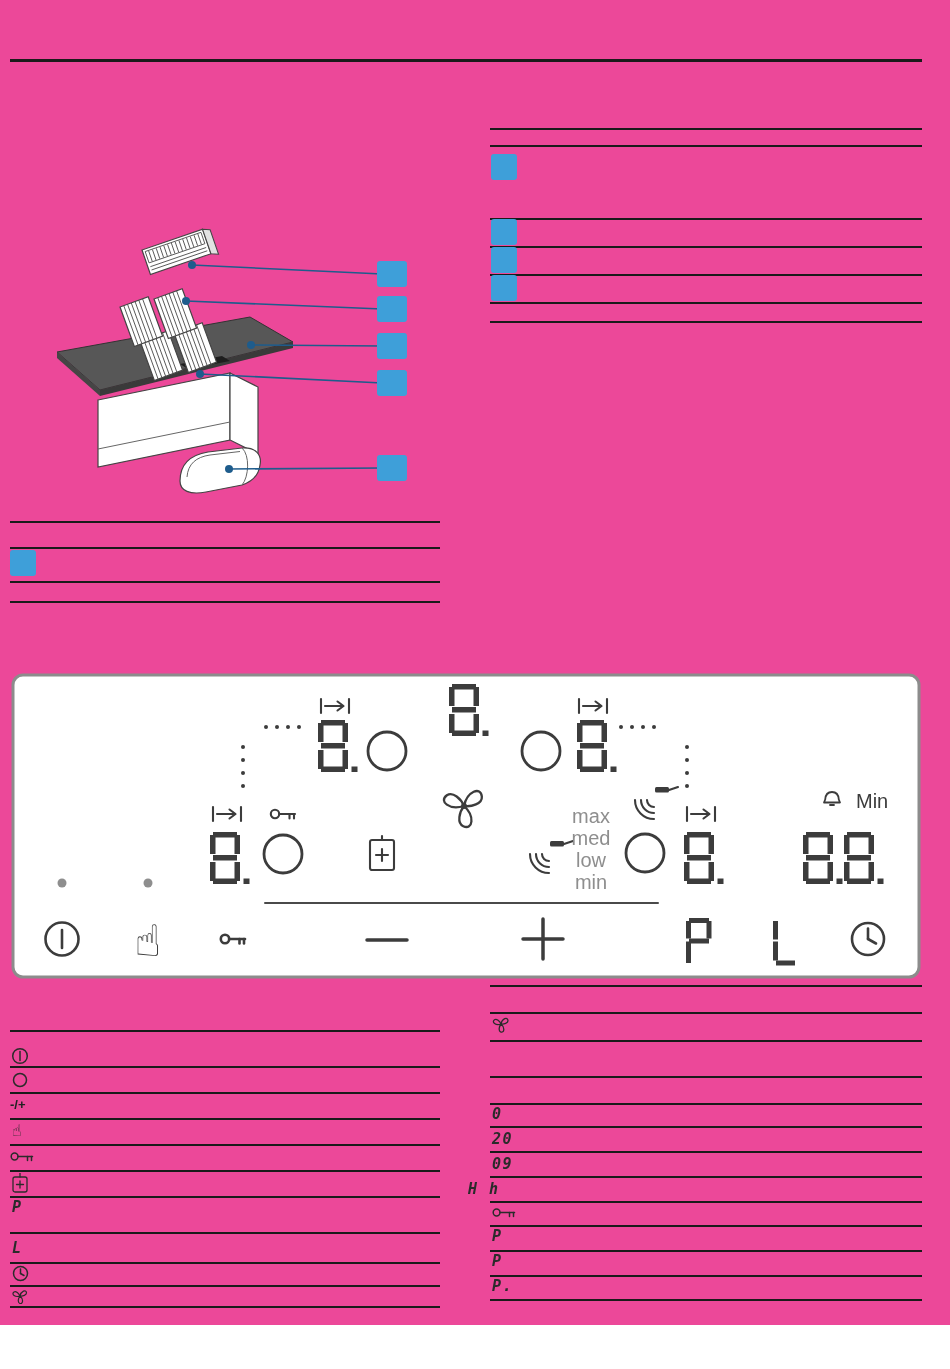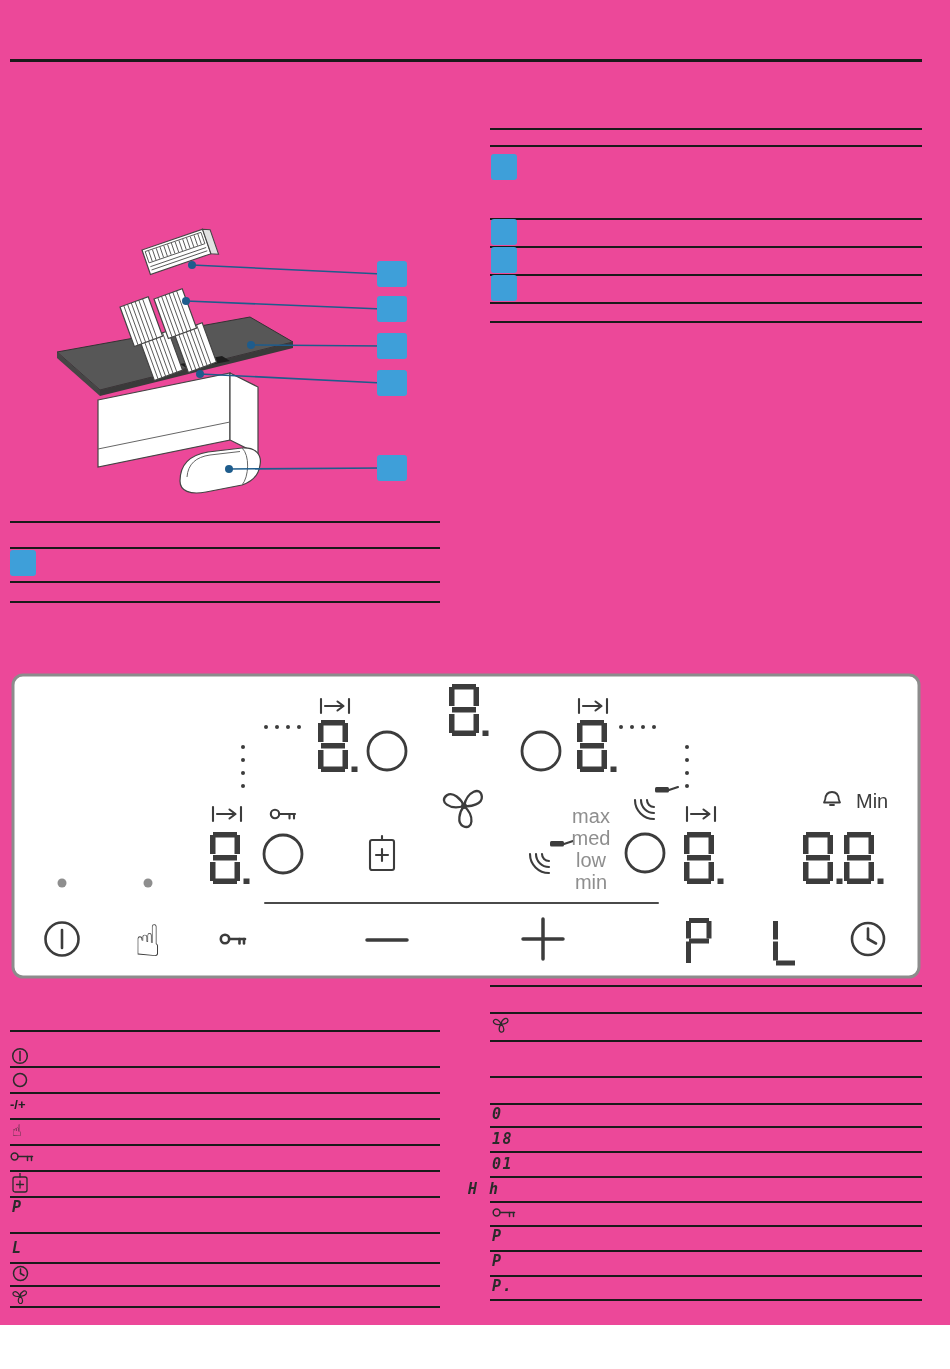--- a/index.html
+++ b/index.html
@@ -289,23 +289,23 @@
       <path d="M0,0 C1,-5.5 6.5,-7.5 7,-3.5 C7.2,-1 3,0.4 0,0" transform="rotate(240)"></path>
     </g>
     <circle r="1.1" class="lif"></circle>
   </svg>
   <div class="rule" style="left:490px;top:1040px;width:432px"></div>
 
   <div class="rule" style="left:490px;top:1076px;width:432px"></div>
   <div class="rule" style="left:490px;top:1103px;width:432px"></div>
   <span class="segtext" style="left:492px;top:1106px">0</span>
   <div class="rule" style="left:490px;top:1126px;width:432px"></div>
-  <span class="segtext" style="left:492px;top:1131px">18</span>
+  <span class="segtext" style="left:492px;top:1131px">20</span>
   <div class="rule" style="left:490px;top:1151px;width:432px"></div>
-  <span class="segtext" style="left:492px;top:1156px">01</span>
+  <span class="segtext" style="left:492px;top:1156px">09</span>
   <div class="rule" style="left:490px;top:1176px;width:432px"></div>
   <span class="segtext" style="left:468px;top:1181px">H h</span>
   <div class="rule" style="left:490px;top:1201px;width:432px"></div>
   <svg class="abs" style="left:492px;top:1206px" width="25" height="13" viewBox="0 0 25 13">
     <g class="li">
         <circle cx="4.6" cy="6.5" r="3.4"></circle>
         <line x1="8" y1="6.5" x2="22.5" y2="6.5"></line>
         <line x1="17.5" y1="6.5" x2="17.5" y2="10.5"></line>
         <line x1="21.5" y1="6.5" x2="21.5" y2="10.5"></line>
       </g>

